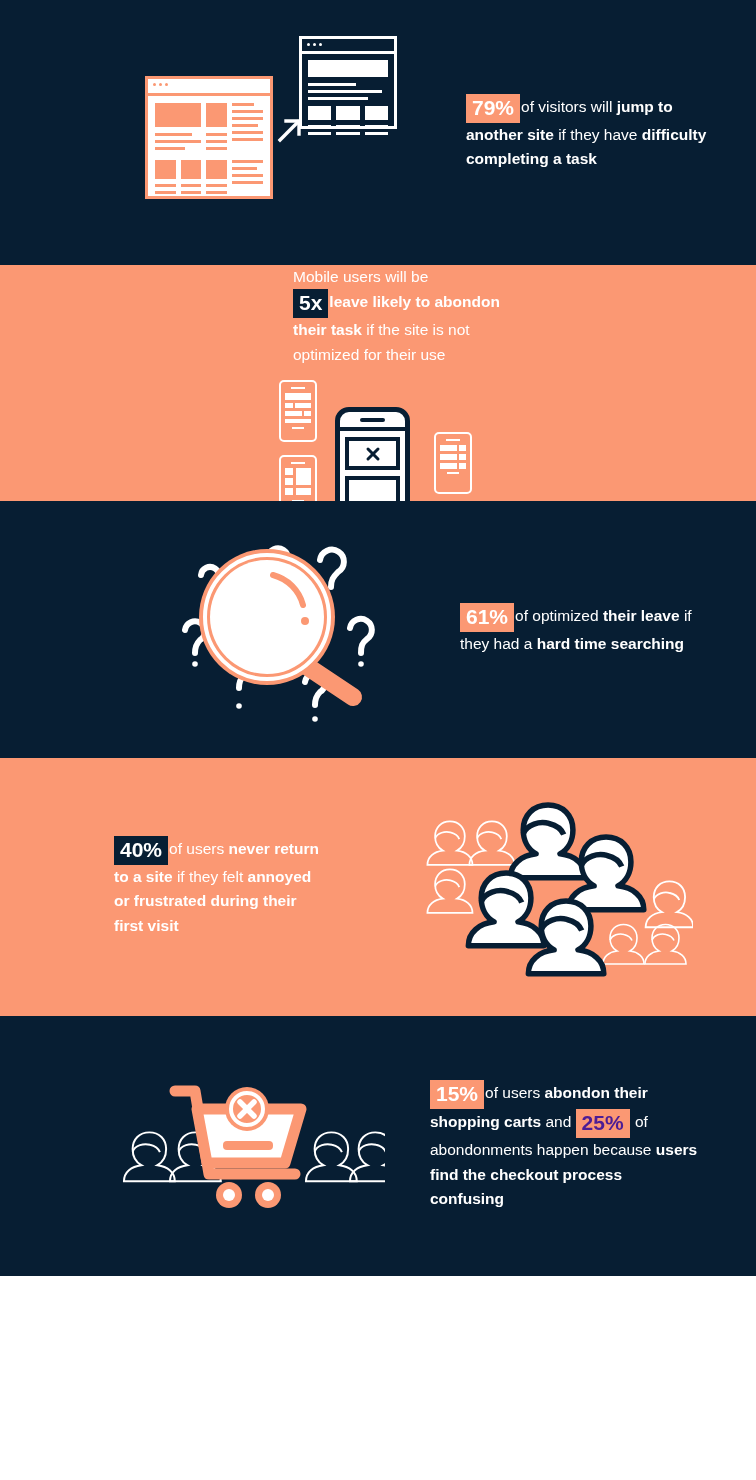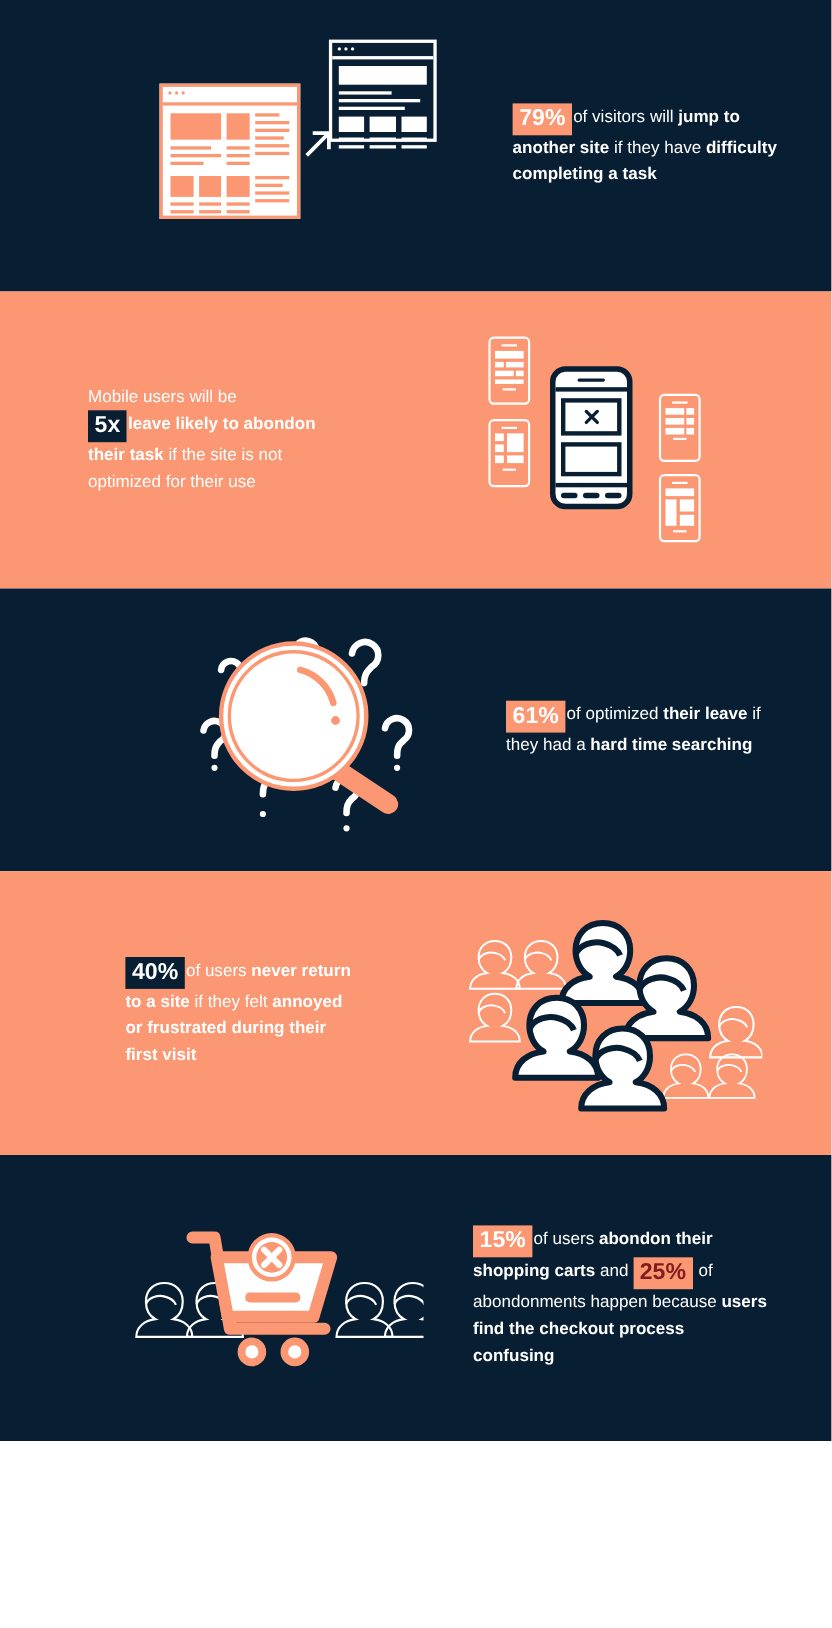--- a/index.html
+++ b/index.html
@@ -65,25 +65,25 @@
     display:inline-block;
     font-weight:bold;
     font-size:21px;
     line-height:20px;
     padding:4px 6px 5px 6px;
     vertical-align:-3px;
     margin-right:1px;
   }
   .badge.on-dark{background:#fb9873;color:#ffffff;}
   .badge.on-light{background:#071e33;color:#ffffff;}
-  .badge.inline-light{background:#fb9873;color:#7f1d1d;}
+  .badge.inline-light{background:#fb9873;color:#4c1d95;}
 
   
   #band-1{height:265px;justify-content:flex-end;}
-  #band-2{height:270px;}
+  #band-2{height:236px;flex-direction:column;}
   #band-3{height:257px;}
   #band-4{height:258px;}
   #band-5{height:260px;}
 
   .footer-pad{height:0px;background:#071e33;}
 
   
   .browsers{position:relative;width:300px;height:200px;}
   .win{position:absolute;box-sizing:border-box;}
   .win.big{

